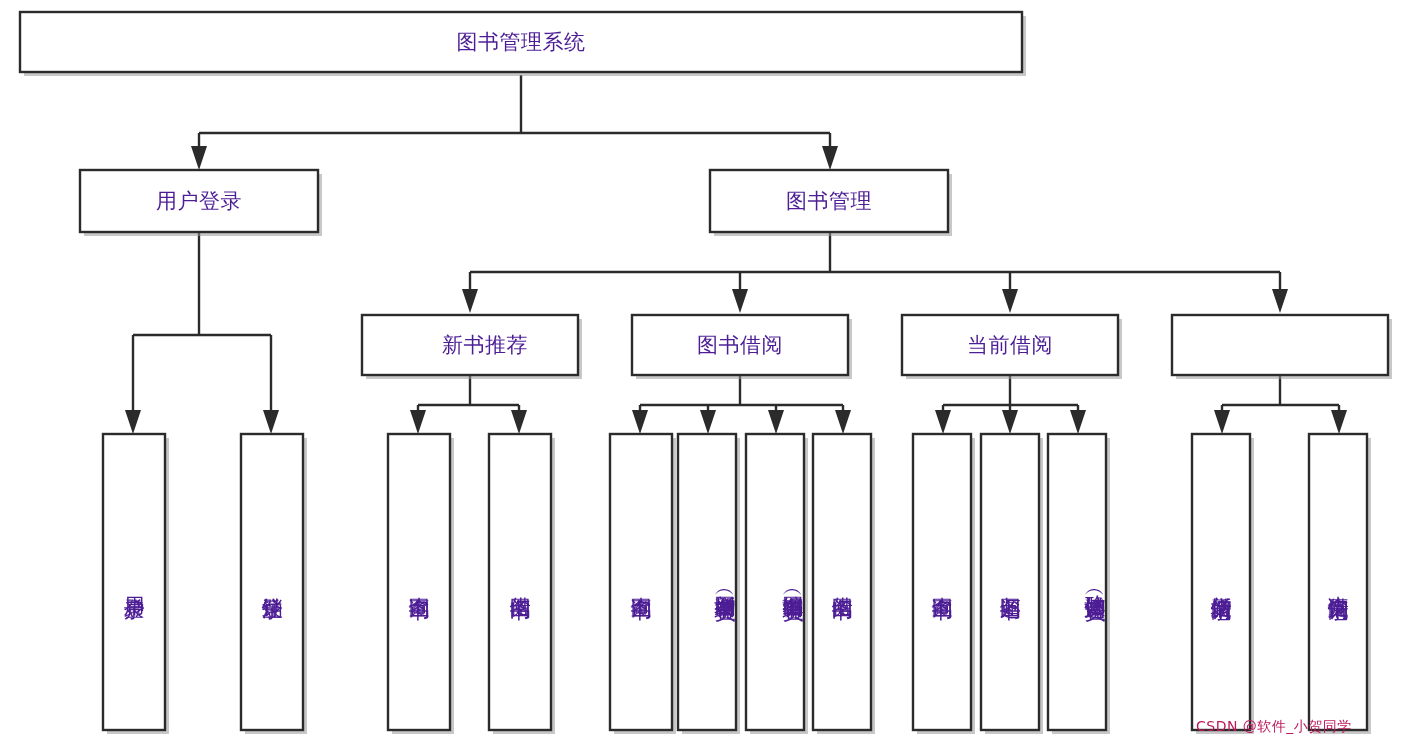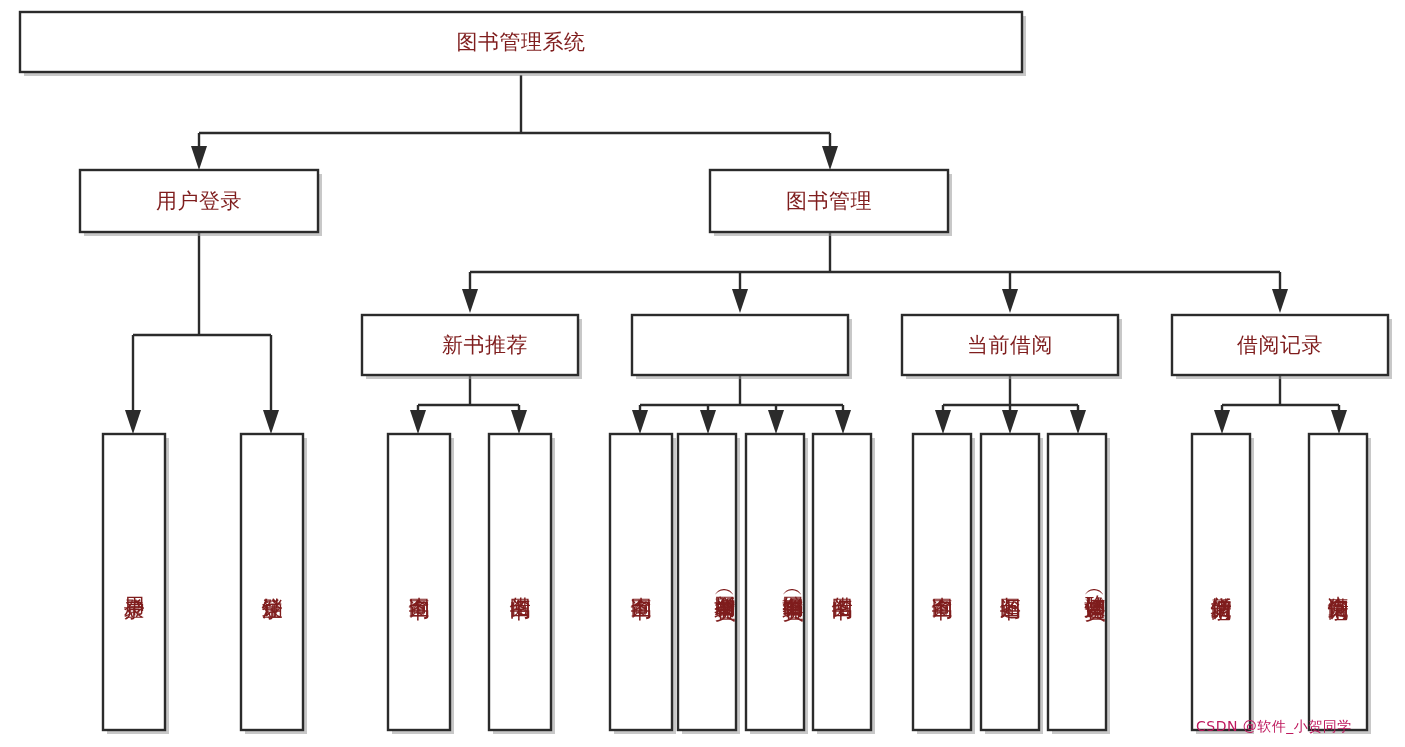--- a/index.html
+++ b/index.html
@@ -42,21 +42,21 @@
     stroke-linecap: butt;
   }
   .arrow-head {
     fill: #2b2b2b;
   }
   .node-label {
     position: absolute;
     display: flex;
     align-items: center;
     justify-content: center;
-    color: #7f1d1d;
+    color: #4c1d95;
     font-family: "DejaVu Sans", "Liberation Sans", sans-serif;
     pointer-events: none;
     text-align: center;
   }
   .label-horizontal {
     font-size: 21px;
     letter-spacing: 0.5px;
   }
   .label-vertical {
     writing-mode: vertical-rl;
@@ -251,24 +251,24 @@
   </svg>
 
   <div class="node-label label-horizontal" style="left:20px; top:12px; width:1002px; height:60px;">图书管理系统</div>
 
   <div class="node-label label-horizontal" style="left:80px; top:170px; width:238px; height:62px;">用户登录</div>
 
   <div class="node-label label-horizontal" style="left:710px; top:170px; width:238px; height:62px;border-radius:19px;">图书管理</div>
 
   <div class="node-label label-horizontal" style="left:377px; top:315px; width:216px; height:60px;">新书推荐</div>
 
+  <div class="node-label label-horizontal" style="left:632px; top:315px; width:216px; height:60px;">图书借阅</div>
 
   <div class="node-label label-horizontal" style="left:902px; top:315px; width:216px; height:60px;">当前借阅</div>
 
-  <div class="node-label label-horizontal" style="left:1172px; top:315px; width:216px; height:60px;">借阅记录</div>
 
   <div class="node-label label-vertical" style="left:103px; top:434px; width:62px; height:296px;">用户登录</div>
   <div class="node-label label-vertical" style="left:241px; top:434px; width:62px; height:296px;">注销登录</div>
 
   <div class="node-label label-vertical" style="left:388px; top:434px; width:62px; height:296px;">查询图书</div>
   <div class="node-label label-vertical" style="left:489px; top:434px; width:62px; height:296px;">借阅图书</div>
 
   <div class="node-label label-vertical" style="left:610px; top:434px; width:62px; height:296px;">查询图书</div>
   <div class="node-label label-vertical" style="left:678px; top:436px; width:58px; height:292px; align-items:flex-start;">新增图书（管理员）</div>
   <div class="node-label label-vertical" style="left:746px; top:436px; width:58px; height:292px; align-items:flex-start;">编辑图书（管理员）</div>

